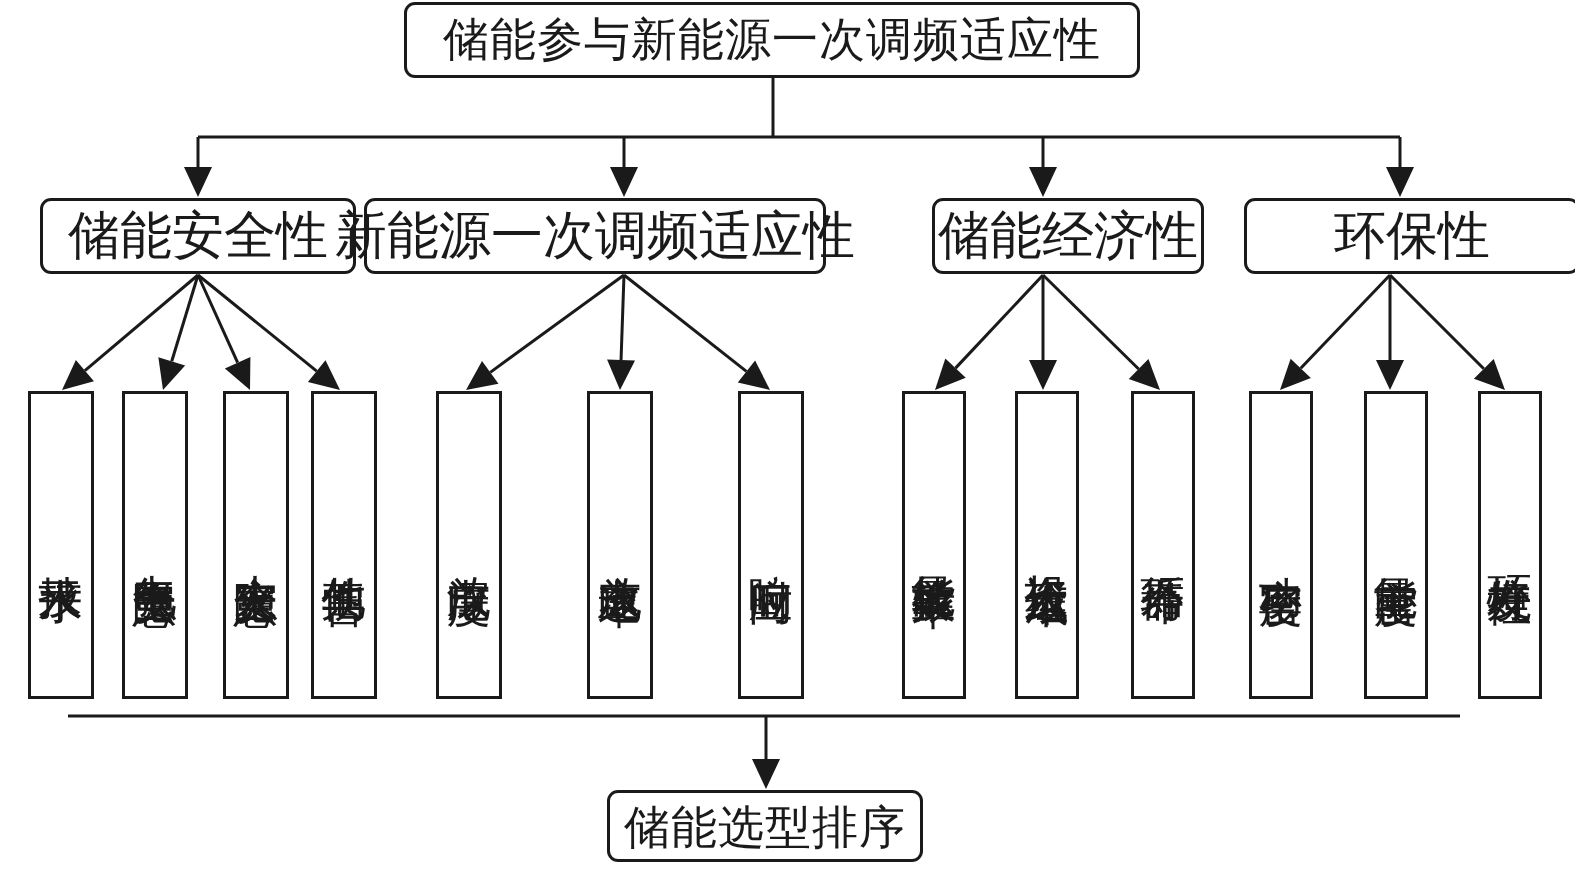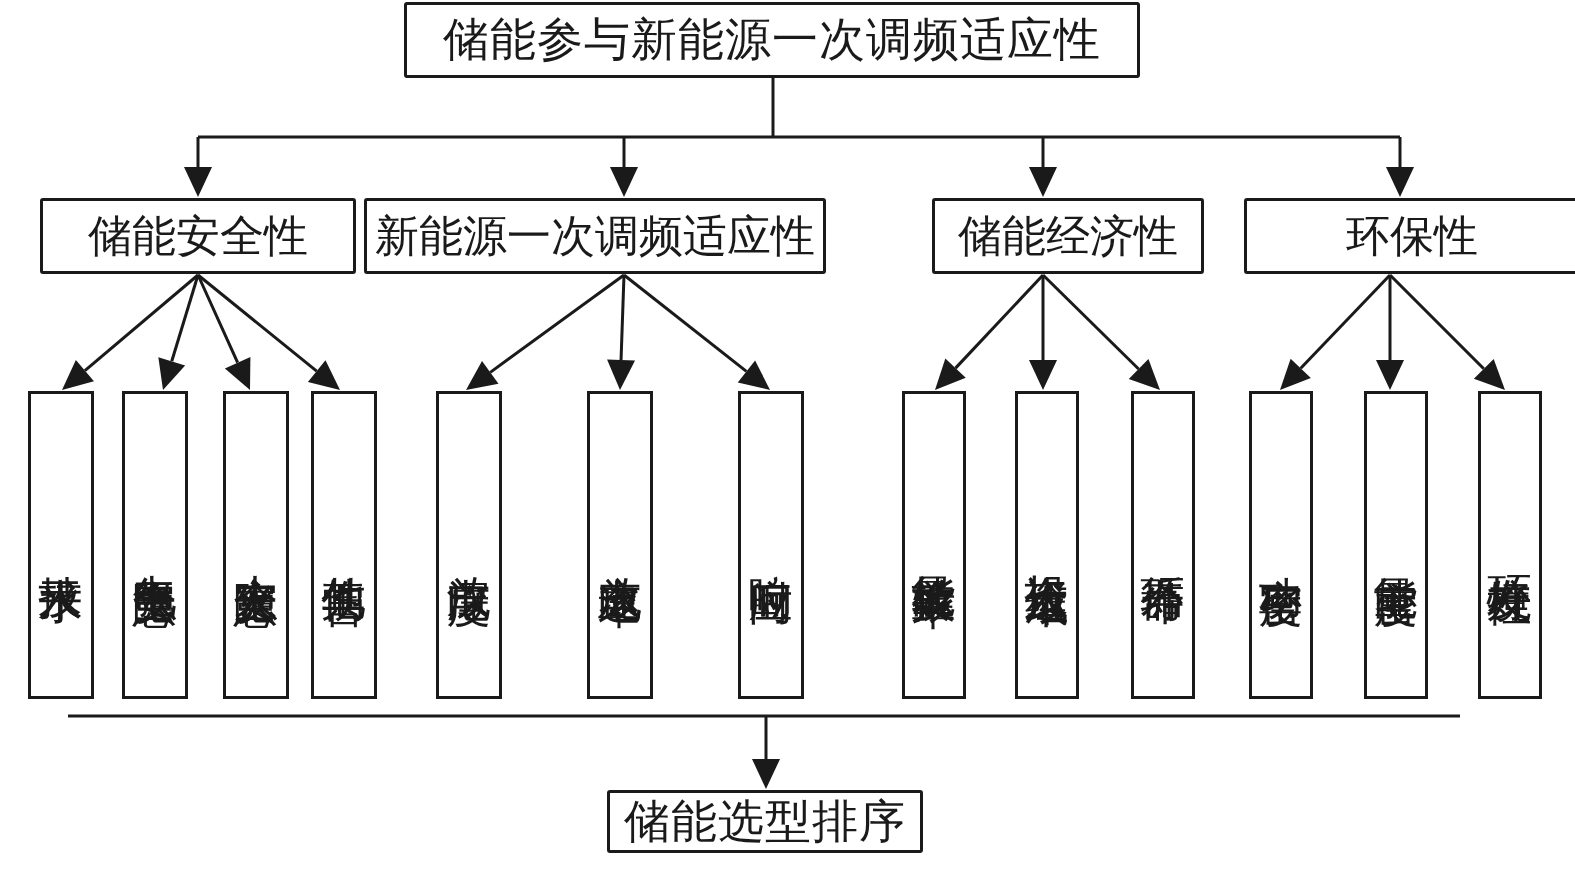--- a/index.html
+++ b/index.html
@@ -1,27 +1,27 @@
 <!DOCTYPE html>
 <html><head>
   <meta charset="utf-8">
   <style>
     html, body { margin: 0; padding: 0; background: #ffffff; }
     body { width: 1575px; height: 871px; position: relative; overflow: hidden;
            font-family: "DejaVu Serif", "Liberation Serif", serif; color: #1a1a1a; }
     #edges { position: absolute; left: 0; top: 0; width: 1575px; height: 871px; }
     .rbox { position: absolute; box-sizing: border-box; border: 3px solid #1a1a1a;
-            border-radius: 3px; background: #fff; display: flex; align-items: center;
+            border-radius: 11px; background: #fff; display: flex; align-items: center;
             justify-content: center; white-space: nowrap; }
     .vbox { position: absolute; box-sizing: border-box; border: 3px solid #1a1a1a;
             background: #fff; display: flex; align-items: center; justify-content: center; }
     .vtext { writing-mode: vertical-rl; text-orientation: upright; font-size: 44px;
              line-height: 1; letter-spacing: 2px; }
     .root-text { font-size: 46px; letter-spacing: 1px; }
-    .l1-text { font-size: 44px; }
+    .l1-text { font-size: 52px; }
     .final-text { font-size: 46px; letter-spacing: 1px; }
   </style>
 </head>
 <body>
 
 <svg id="edges" xmlns="http://www.w3.org/2000/svg">
     <line x1="773" y1="78" x2="773" y2="137" stroke="#1a1a1a" stroke-width="3"></line>
     <line x1="198" y1="137" x2="1400" y2="137" stroke="#1a1a1a" stroke-width="3"></line>
     <line x1="198" y1="137" x2="198" y2="167" stroke="#1a1a1a" stroke-width="3"></line>
     <polygon points="198,197 184,167 212,167" fill="#1a1a1a"></polygon>
@@ -115,15 +115,15 @@
 <div class="vbox" style="left:1249px; top:391px; width:64px; height:308px;">
   <span class="vtext">功率密度</span>
   </div>
 <div class="vbox" style="left:1364px; top:391px; width:64px; height:308px;">
   <span class="vtext">能量密度</span>
   </div>
 <div class="vbox" style="left:1478px; top:391px; width:64px; height:308px;">
   <span class="vtext">环境友好性</span>
   </div>
 
-<div class="rbox" style="left:607px; top:790px; width:316px; height:63px;">
+<div class="rbox" style="left:607px; top:790px; width:316px; height:72px;align-items:flex-end;">
   <span class="final-text">储能选型排序</span>
 </div>
 
 </body></html>

